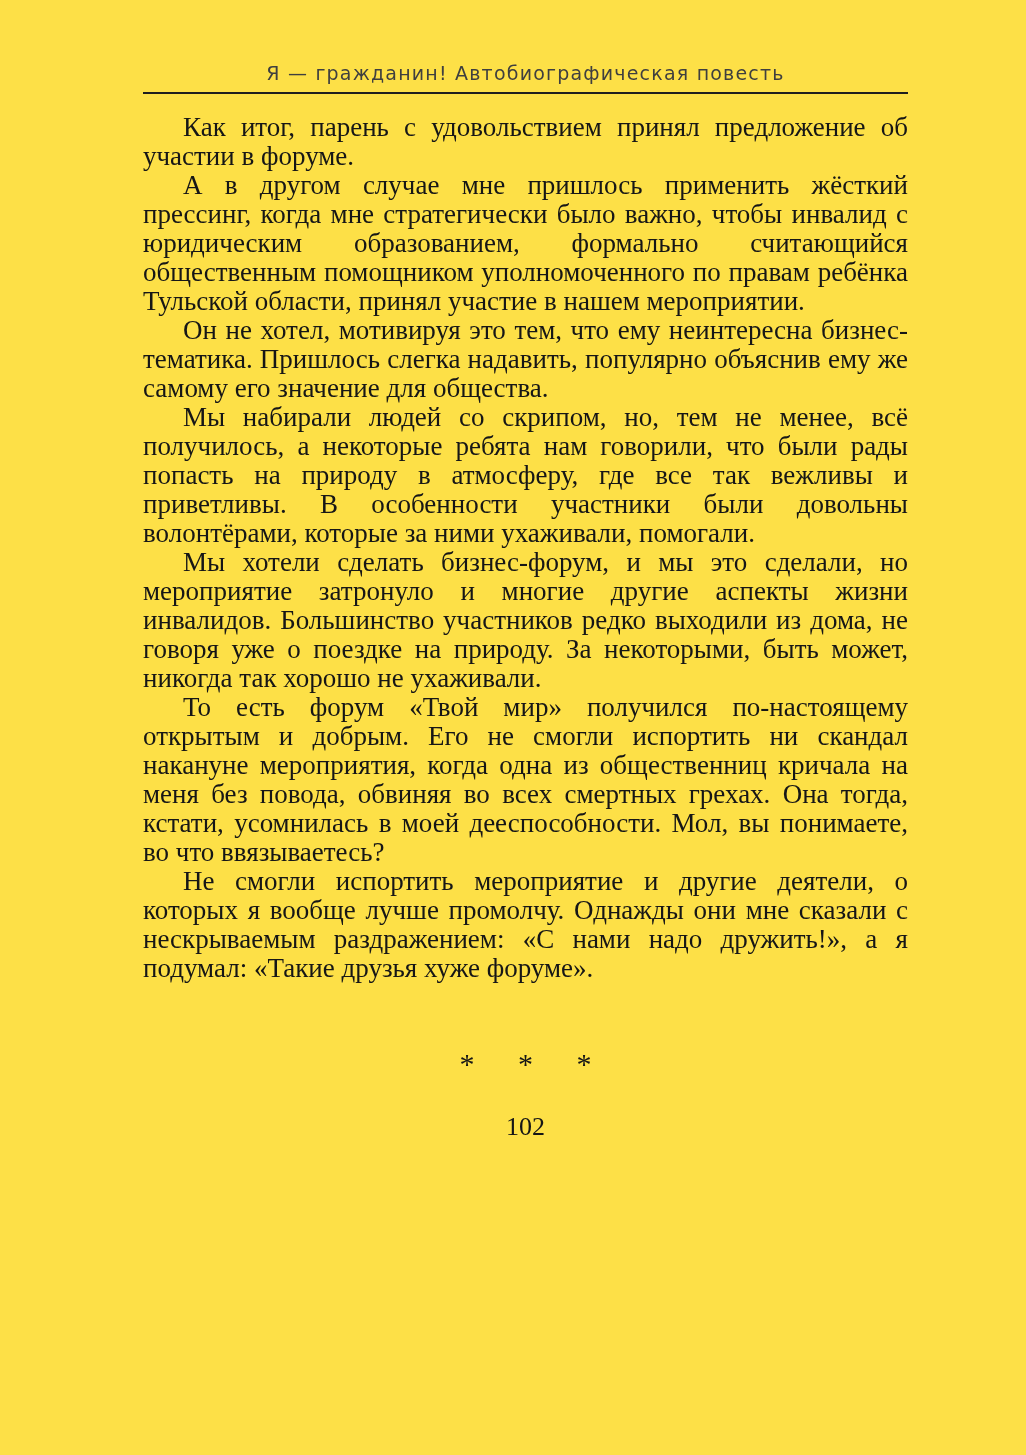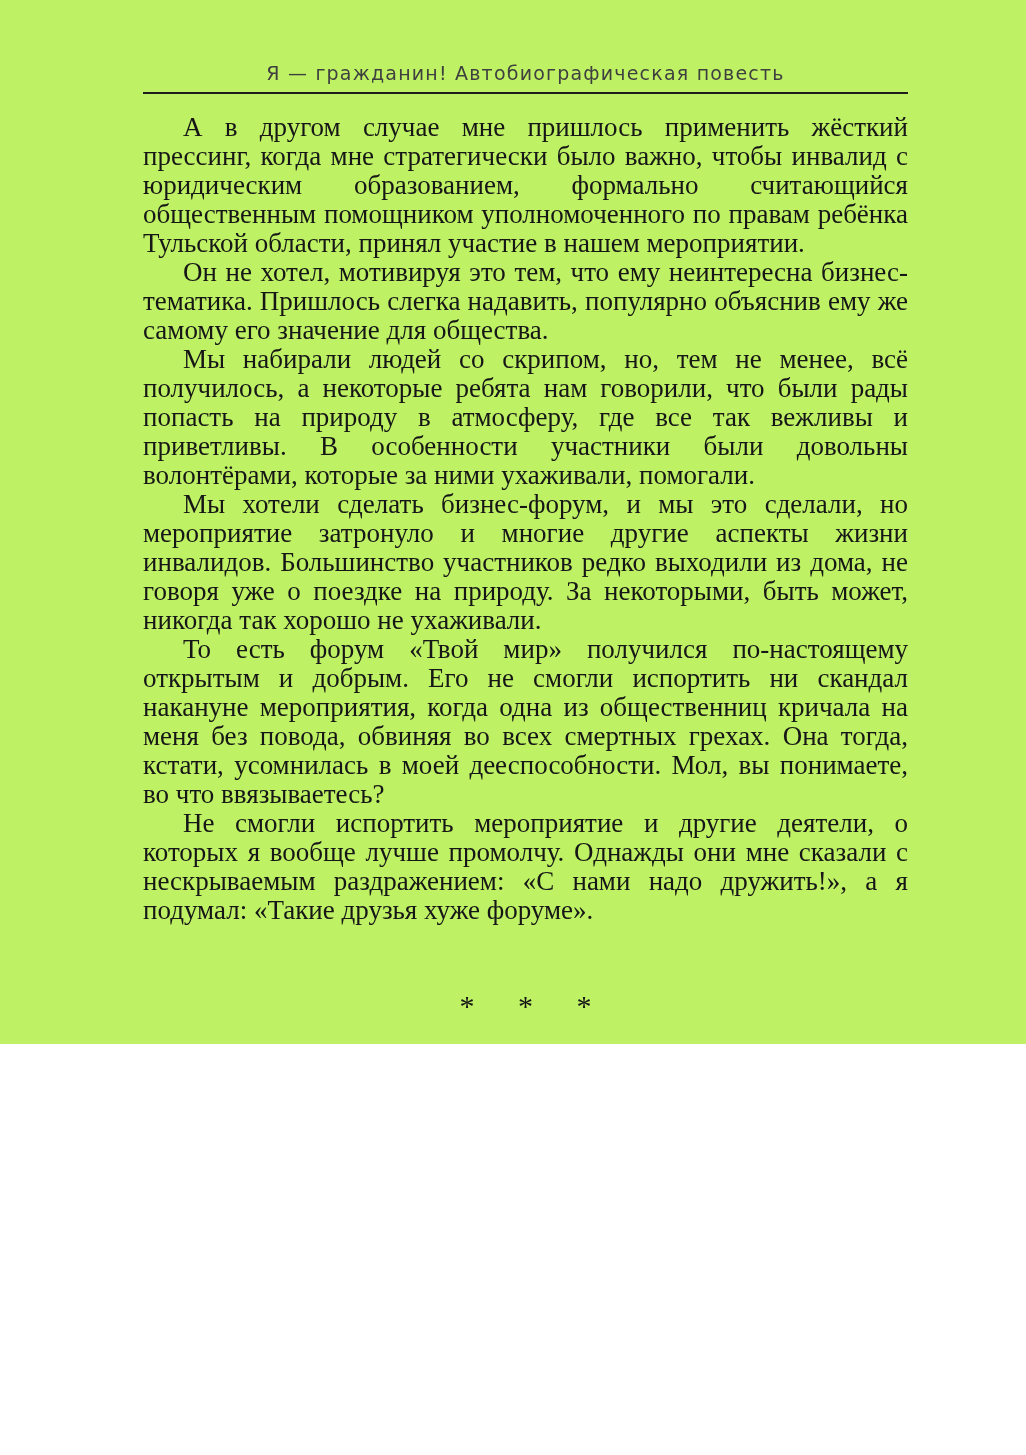--- a/index.html
+++ b/index.html
@@ -3,22 +3,22 @@
 <meta charset="utf-8">
 <style>
   html, body {
     margin: 0;
     padding: 0;
     background: #ffffff;
   }
   .page {
     position: relative;
     width: 1026px;
-    height: 1044px;
-    background: #bef264;
+    height: 1455px;
+    background: #fde047;
     overflow: hidden;
   }
   .text-block {
     margin-left: 143px;
     width: 765px;
   }
   .running-title {
     margin-top: 61px;
     text-align: center;
     font-family: "DejaVu Sans", sans-serif;
@@ -74,20 +74,21 @@
 <div class="page">
   <div class="text-block">
 
     <header>
       <div class="running-title">Я — гражданин! Автобиографическая повесть</div>
       <div class="header-rule"></div>
     </header>
 
     <main class="page-body">
       <section class="section-1">
+        <p>Как итог, парень с удовольствием принял предложение об участии в форуме.</p>
         <p>А в другом случае мне пришлось применить жёсткий прессинг, когда мне стратегически было важно, чтобы инвалид с юридическим образованием, формально считающийся общественным помощником уполномоченного по правам ребёнка Тульской области, принял участие в нашем мероприятии.</p>
         <p>Он не хотел, мотивируя это тем, что ему неинтересна бизнес-тематика. Пришлось слегка надавить, популярно объяснив ему же самому его значение для общества.</p>
         <p>Мы набирали людей со скрипом, но, тем не менее, всё получилось, а некоторые ребята нам говорили, что были рады попасть на природу в атмосферу, где все так вежливы и приветливы. В особенности участники были довольны волонтёрами, которые за ними ухаживали, помогали.</p>
         <p>Мы хотели сделать бизнес-форум, и мы это сделали, но мероприятие затронуло и многие другие аспекты жизни инвалидов. Большинство участников редко выходили из дома, не говоря уже о поездке на природу. За некоторыми, быть может, никогда так хорошо не ухаживали.</p>
         <p>То есть форум «Твой мир» получился по-настоящему открытым и добрым. Его не смогли испортить ни скандал накануне мероприятия, когда одна из общественниц кричала на меня без повода, обвиняя во всех смертных грехах. Она тогда, кстати, усомнилась в моей дееспособности. Мол, вы понимаете, во что ввязываетесь?</p>
         <p>Не смогли испортить мероприятие и другие деятели, о которых я вообще лучше промолчу. Однажды они мне сказали с нескрываемым раздражением: «С нами надо дружить!», а я подумал: «Такие друзья хуже форуме».</p>
       </section>
 
       <div class="section-separator">* * *</div>
 

